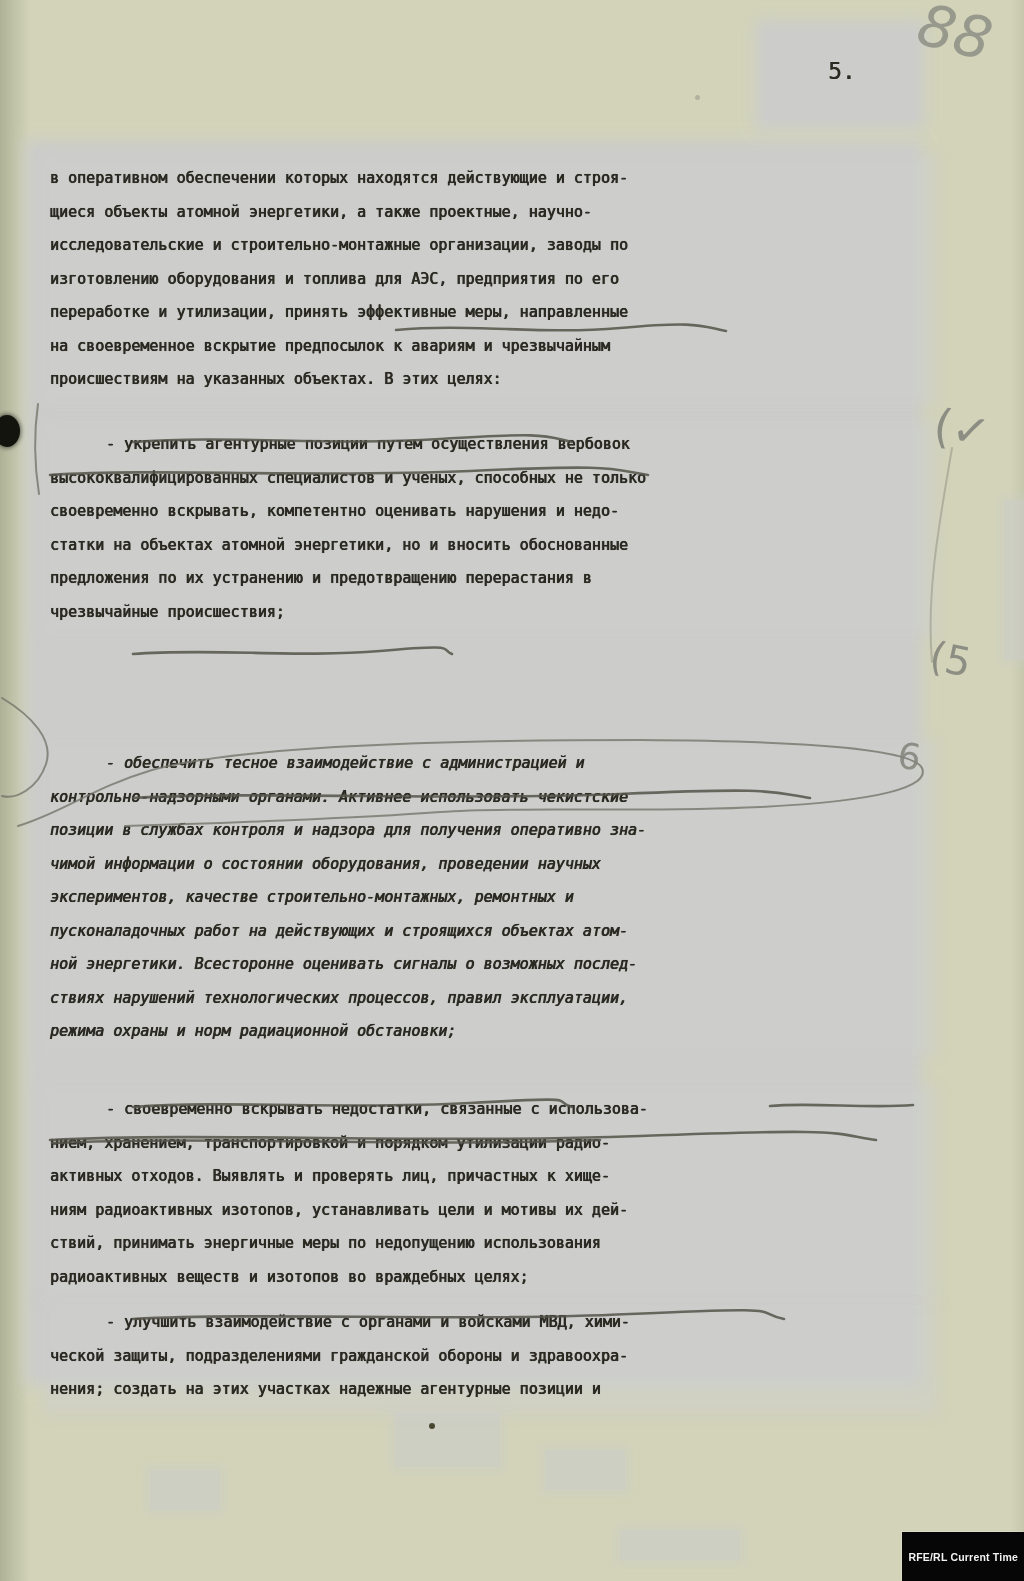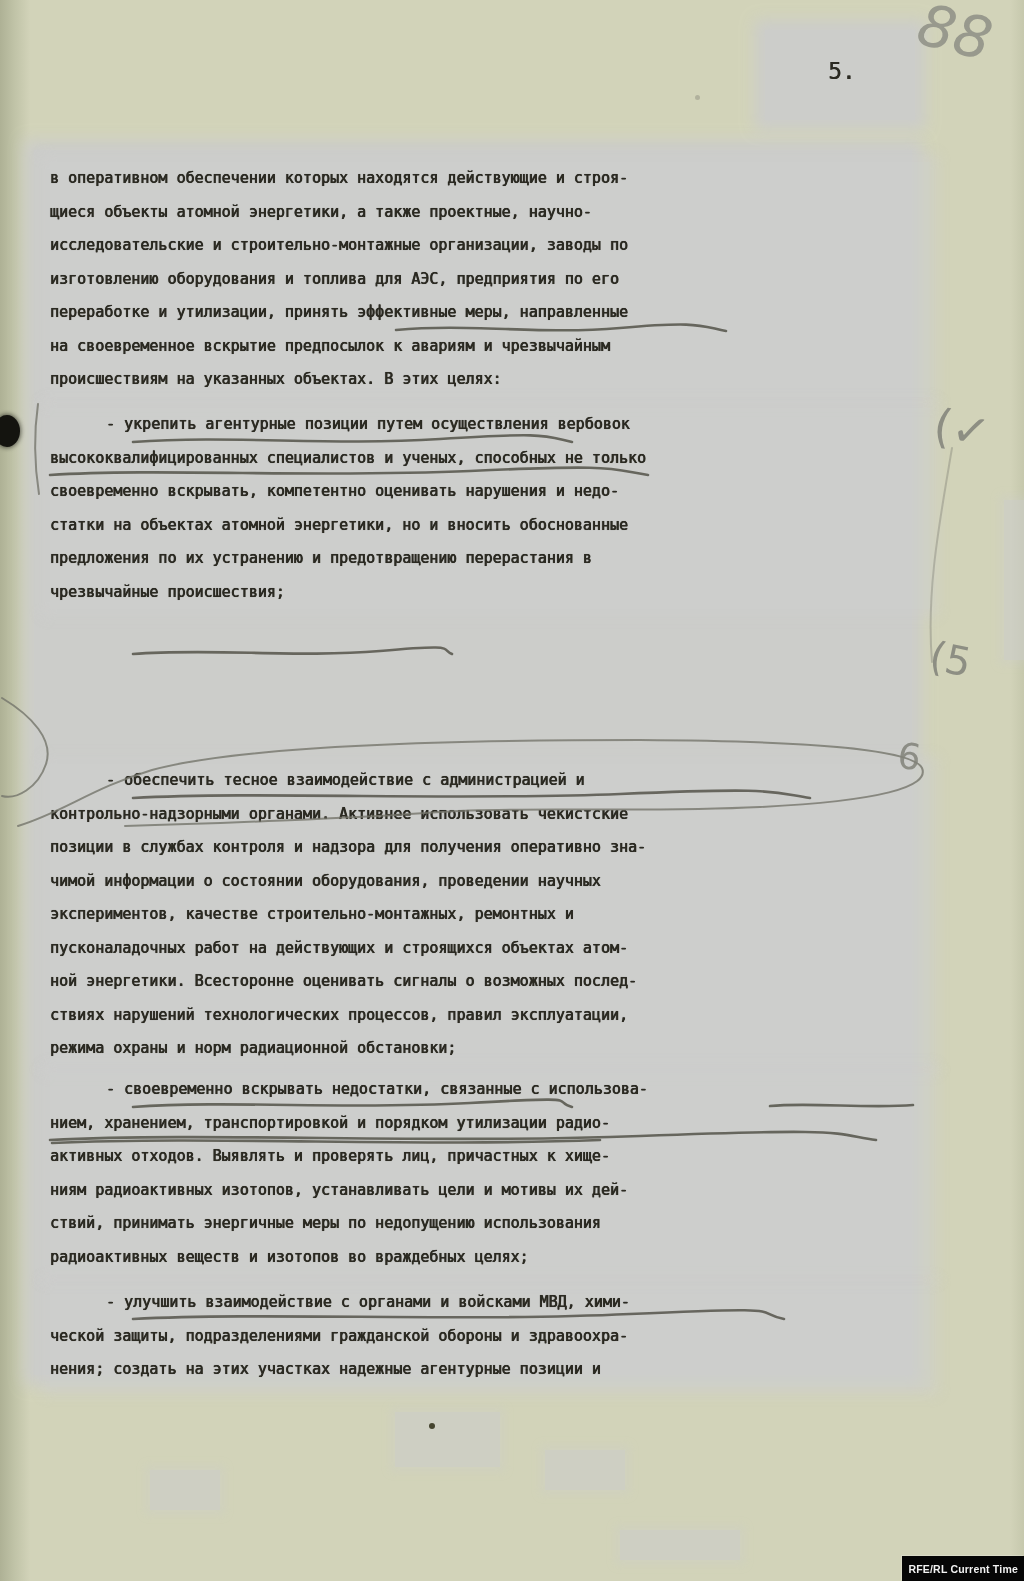--- a/index.html
+++ b/index.html
@@ -29,35 +29,35 @@
   .corner-note{position:absolute;left:918px;top:-2px;font-family:"DejaVu Sans",sans-serif;
     font-style:italic;font-size:58px;color:#8f9086;transform:rotate(14deg);opacity:.85;}
 
   .para{
     position:absolute;left:50px;width:880px;
     font-size:15px;line-height:33.5px;letter-spacing:0;
     color:var(--ink,#2b2a22);white-space:pre-line;
     text-shadow:.5px 0 currentColor,-.3px 0 rgba(43,42,34,.6),0 0 .8px rgba(43,42,34,.5);
     background:rgba(206,207,206,.5);box-shadow:0 0 12px 8px rgba(206,207,206,.45);
   }
-  .indent{text-indent:56px;}
+  .indent{text-indent:56px;margin-top:20px;}
   .p1{top:162px;} .p2{top:408px;} .p3{top:620px;}
-  .p4{top:764px;} .p5{top:1073px;} .p6{top:1286px;}
+  .p4{top:727px;font-style:italic;} .p5{top:1073px;} .p6{top:1286px;}
 
   .overlay{position:absolute;left:0;top:0;width:1024px;height:1581px;pointer-events:none;}
 
   .mark{position:absolute;font-family:"DejaVu Sans",sans-serif;color:var(--pencil,#82837a);
     opacity:.85;}
   .mark1{left:934px;top:402px;font-size:46px;transform:rotate(9deg);}
   .mark2{left:930px;top:636px;font-size:40px;transform:rotate(12deg);}
   .mark3{left:898px;top:736px;font-size:36px;transform:rotate(8deg);}
 
   .watermark{position:absolute;right:0;bottom:0;height:25px;min-width:105px;
     background:var(--watermark-bg,#060606);display:flex;align-items:center;justify-content:center;
-    padding:0 6px;box-shadow:-1px -1px 0 rgba(255,255,255,.2);}
+    padding:12px 6px;box-shadow:-1px -1px 0 rgba(255,255,255,.2);}
   .watermark span{font-family:"Liberation Sans",sans-serif;font-size:10.5px;font-weight:bold;
     color:var(--watermark-text,#f3f3f3);white-space:nowrap;letter-spacing:.2px;}
 </style>
 </head>
 <body>
 
 <div class="page">
 
   <div class="edge-left"></div>
   <div class="edge-right"></div>

